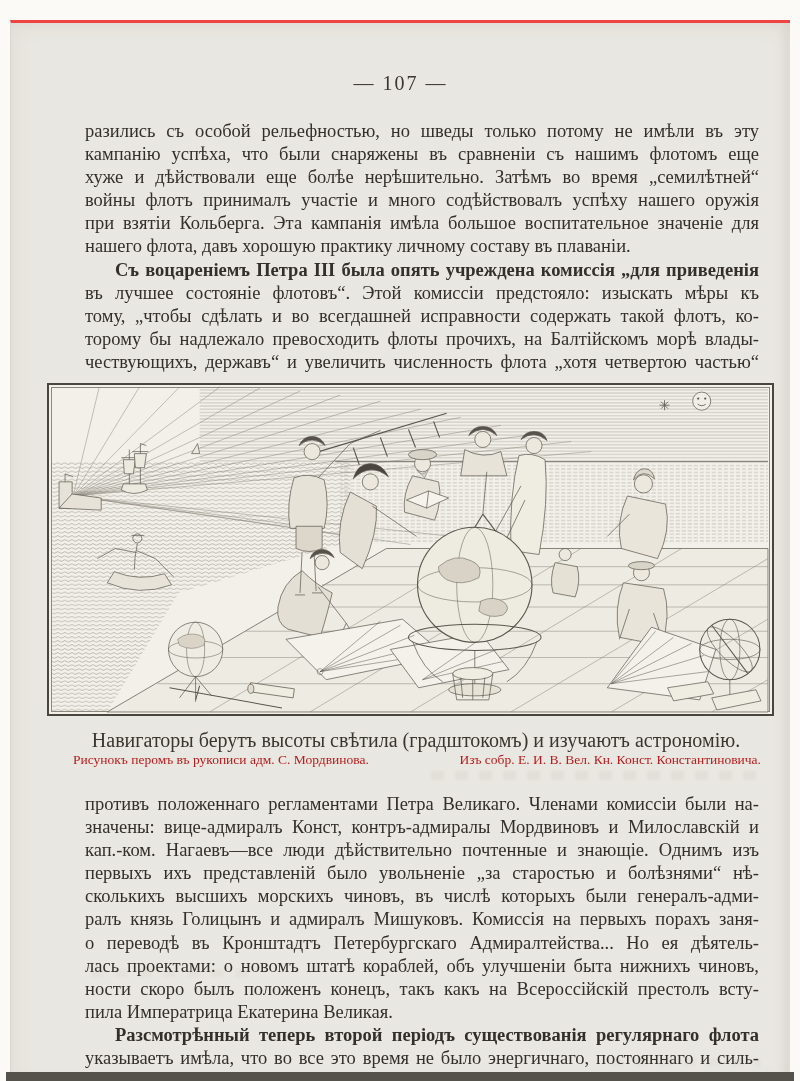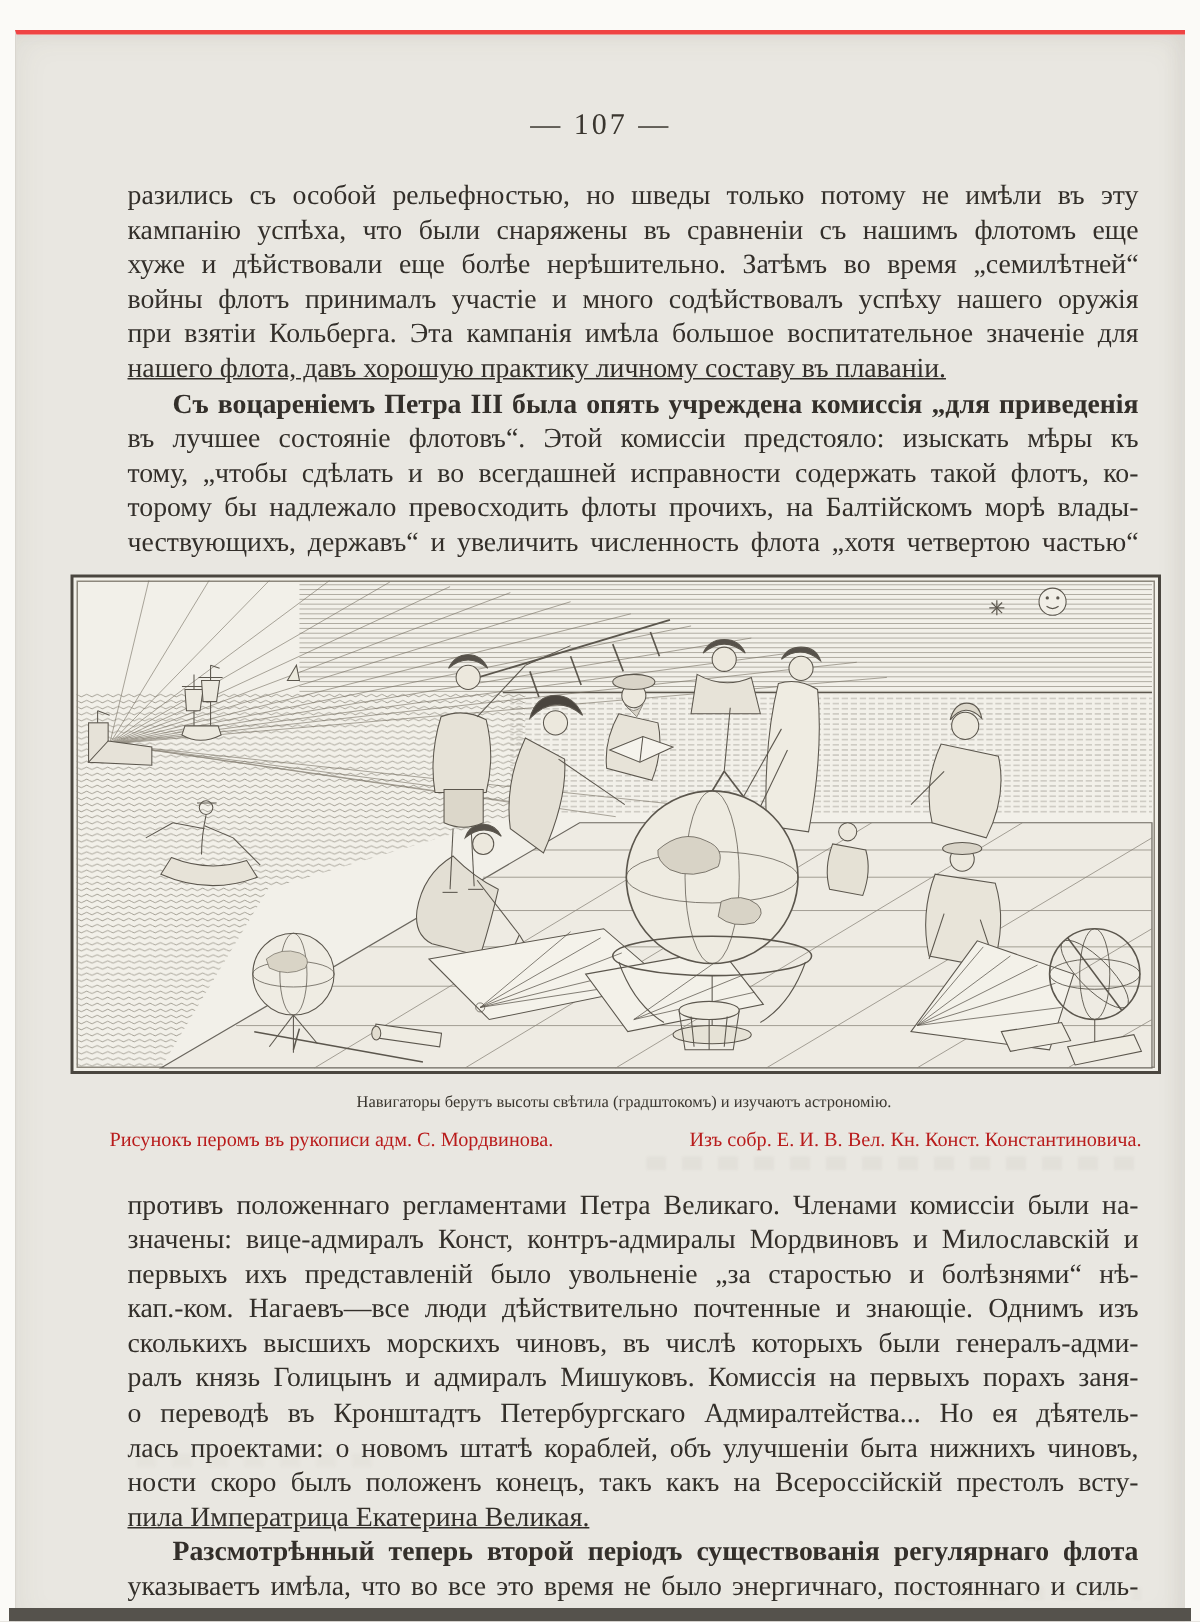--- a/index.html
+++ b/index.html
@@ -9,28 +9,28 @@
         border-top:3px solid #ef4444;border-left:1px solid #d9d6cf;
         box-shadow:inset 0 0 22px rgba(90,85,70,.08), inset -6px 0 10px rgba(90,85,70,.05);}
   .bottom-strip{position:absolute;left:6px;right:6px;bottom:0;height:9px;background:#55524c;}
   .page-number{position:absolute;top:49px;left:0;width:100%;text-align:center;
         font-size:20px;color:#3a362f;letter-spacing:2px;}
   .text-block{position:absolute;left:62px;width:686px;color:#332f2a;font-size:18.5px;}
   .text-top{top:97px;}
   .text-bottom{top:770px;}
   .line{height:23.1px;line-height:23.1px;white-space:nowrap;text-align:justify;text-align-last:justify;
         text-justify:inter-word;overflow:visible;margin-left:12px;}
-  .line.flush{text-align-last:left;text-decoration:underline;}
+  .line.flush{text-align-last:left;}
   .line.indent{text-indent:30px;font-weight:bold;}
   .engraving{position:absolute;left:36px;top:360px;width:727px;height:333px;
         border:2px solid #4a463f;box-sizing:border-box;background:#f2f0e9;}
   .engraving-inner{position:absolute;inset:2px;border:1px solid #8d887d;}
   .engraving svg{position:absolute;inset:0;width:100%;height:100%;}
   .caption{position:absolute;top:706px;left:62px;width:686px;text-align:center;
-        font-size:11px;color:#3a362f;}
+        font-size:20px;color:#3a362f;}
   .credits{position:absolute;top:729px;left:62px;width:688px;display:flex;
         justify-content:space-between;font-size:13.5px;color:#b91c1c;}
   .smudge{position:absolute;height:9px;opacity:.45;filter:blur(1px);
         background:repeating-linear-gradient(90deg,rgba(125,118,104,.14) 0 13px,transparent 13px 24px);}
   .sm1{left:420px;top:748px;width:330px;}
   .sm2{left:80px;top:946px;width:160px;opacity:.25;}
   .sm3{left:600px;top:1035px;width:150px;opacity:.25;}
 </style>
 </head>
 <body>
@@ -319,22 +319,22 @@
 
     <div class="caption">Навигаторы берутъ высоты свѣтила (градштокомъ) и изучаютъ астрономію.</div>
     <div class="credits">
       <span>Рисунокъ перомъ въ рукописи адм. С. Мордвинова.</span>
       <span>Изъ собр. Е. И. В. Вел. Кн. Конст. Константиновича.</span>
     </div>
 
     <div class="text-block text-bottom">
         <div class="line">противъ положеннаго регламентами Петра Великаго. Членами комиссіи были на-</div>
         <div class="line">значены: вице-адмиралъ Конст, контръ-адмиралы Мордвиновъ и Милославскій и</div>
+        <div class="line">кап.-ком. Нагаевъ—все люди дѣйствительно почтенные и знающіе. Однимъ изъ</div>
         <div class="line">первыхъ ихъ представленій было увольненіе „за старостью и болѣзнями“ нѣ-</div>
-        <div class="line">кап.-ком. Нагаевъ—все люди дѣйствительно почтенные и знающіе. Однимъ изъ</div>
         <div class="line">сколькихъ высшихъ морскихъ чиновъ, въ числѣ которыхъ были генералъ-адми-</div>
         <div class="line">ралъ князь Голицынъ и адмиралъ Мишуковъ. Комиссія на первыхъ порахъ заня-</div>
         <div class="line">о переводѣ въ Кронштадтъ Петербургскаго Адмиралтейства... Но ея дѣятель-</div>
         <div class="line">лась проектами: о новомъ штатѣ кораблей, объ улучшеніи быта нижнихъ чиновъ,</div>
         <div class="line">ности скоро былъ положенъ конецъ, такъ какъ на Всероссійскій престолъ всту-</div>
         <div class="line flush">пила Императрица Екатерина Великая.</div>
         <div class="line indent">Разсмотрѣнный теперь второй періодъ существованія регулярнаго флота</div>
         <div class="line">указываетъ имѣла, что во все это время не было энергичнаго, постояннаго и силь-</div>
       </div>
 

